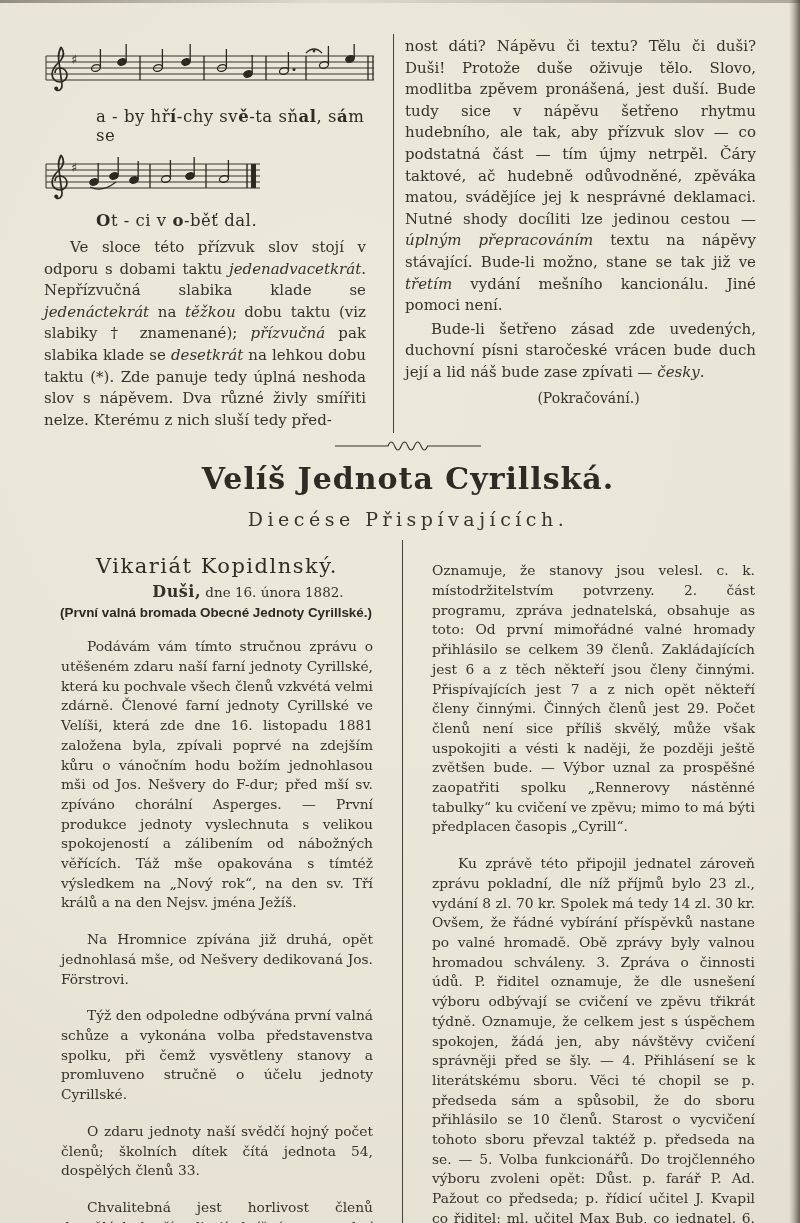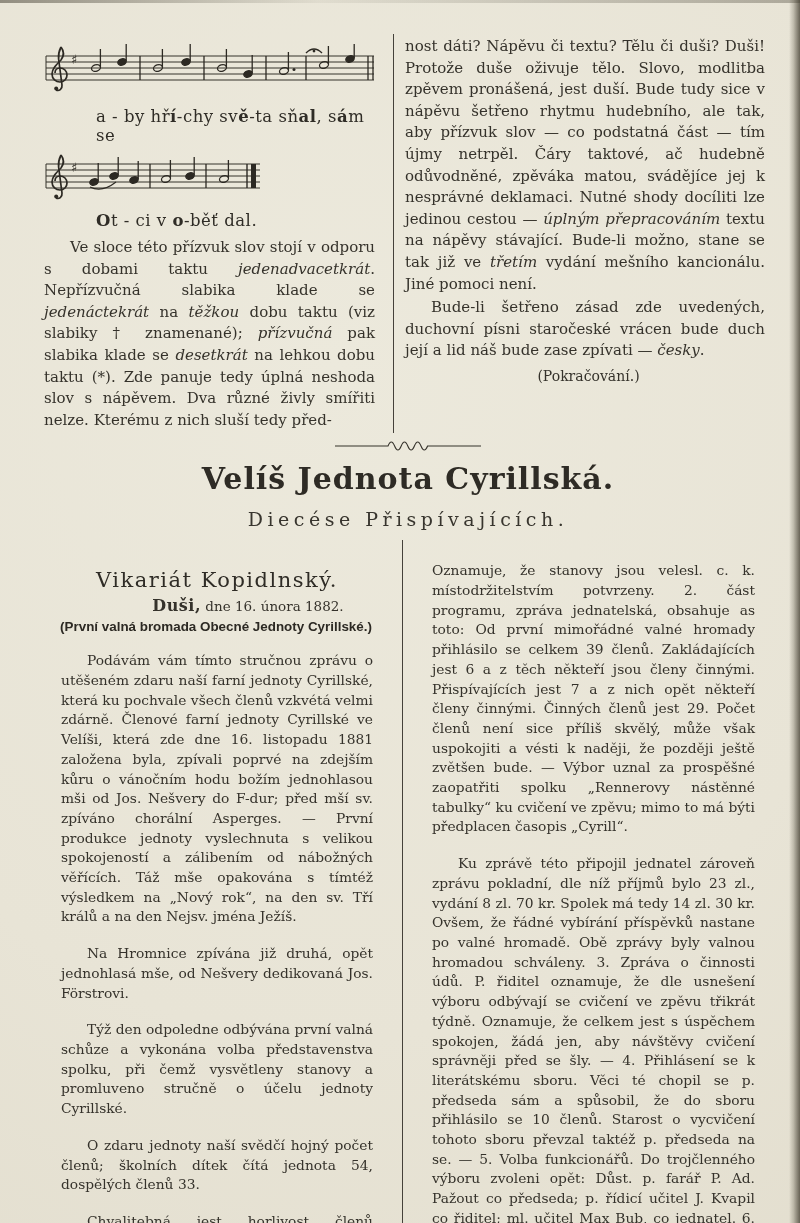--- a/index.html
+++ b/index.html
@@ -22,34 +22,34 @@
 
   .top-section{display:flex;gap:11px;}
   .col-left-top{width:338px;flex:none;}
   .col-right-top{flex:1;min-width:0;padding-top:2px;}
   .vrule{width:1px;background:#45413a;flex:none;}
 
   .music-block{padding-top:10px;}
   .music-block svg{display:block;}
   .lyrics{font-size:16.5px;padding-left:52px;margin:1px 0 7px 0;color:#2f2c26;letter-spacing:.5px;}
 
-  p.body{margin:0 7px 2px 0;font-size:15px;line-height:21.6px;text-align:justify;}
+  p.body{margin:0 16px 2px 0;font-size:15px;line-height:21.6px;text-align:justify;}
   .ind{text-indent:26px;}
   .continuation{margin-top:6px;text-align:center;font-size:14px;}
 
   .squiggle{width:150px;margin:6px auto 2px auto;}
   .squiggle svg{display:block;}
 
   .main-title{margin:10px 0 0 0;text-align:center;font-size:30px;font-weight:bold;letter-spacing:1px;color:#2e2b25;}
   .sub-title{margin:12px 0 6px 0;text-align:center;font-size:19px;font-weight:normal;letter-spacing:4.5px;color:#38352e;}
 
   .lower-section{display:flex;gap:12px;margin-top:10px;}
   .col-left{width:346px;flex:none;}
   .col-right{flex:1;min-width:0;padding-top:4px;}
-  .vik-heading{margin:28px 0 4px 0;text-align:center;font-size:21px;font-weight:normal;letter-spacing:1.5px;color:#2f2c26;}
+  .vik-heading{margin:14px 0 4px 0;text-align:center;font-size:21px;font-weight:normal;letter-spacing:1.5px;color:#2f2c26;}
   .dateline{text-align:center;padding-left:62px;font-size:13.5px;margin-bottom:4px;}
   .dateline .place{font-weight:bold;font-size:16px;letter-spacing:.5px;}
   .bold-sub{font-family:"Liberation Sans","DejaVu Sans",sans-serif;font-weight:bold;font-size:13.4px;text-align:center;white-space:nowrap;margin:2px 0 6px -2px;color:#2c2923;}
   .lower-section p{margin:17px;font-size:13.8px;line-height:19.7px;text-align:justify;}
   .blessing{text-indent:26px;margin-top:1px !important;text-align:left !important;}
   .sig{display:flex;justify-content:flex-start;padding-right:14px;gap:14px;font-size:14px;margin:3px 0 2px 0;}
 </style>
 </head>
 <body>
 

